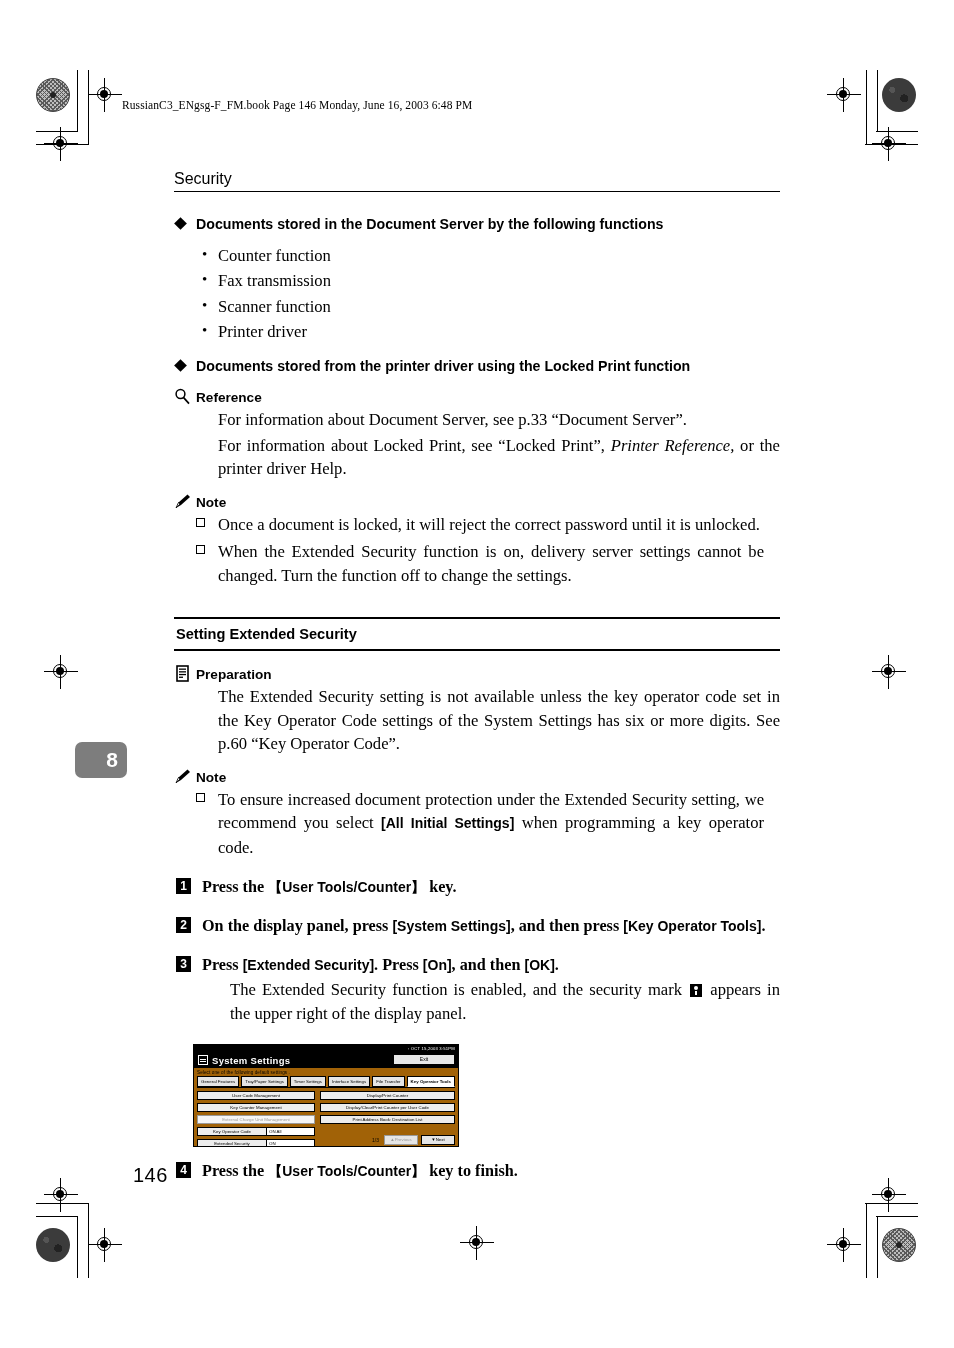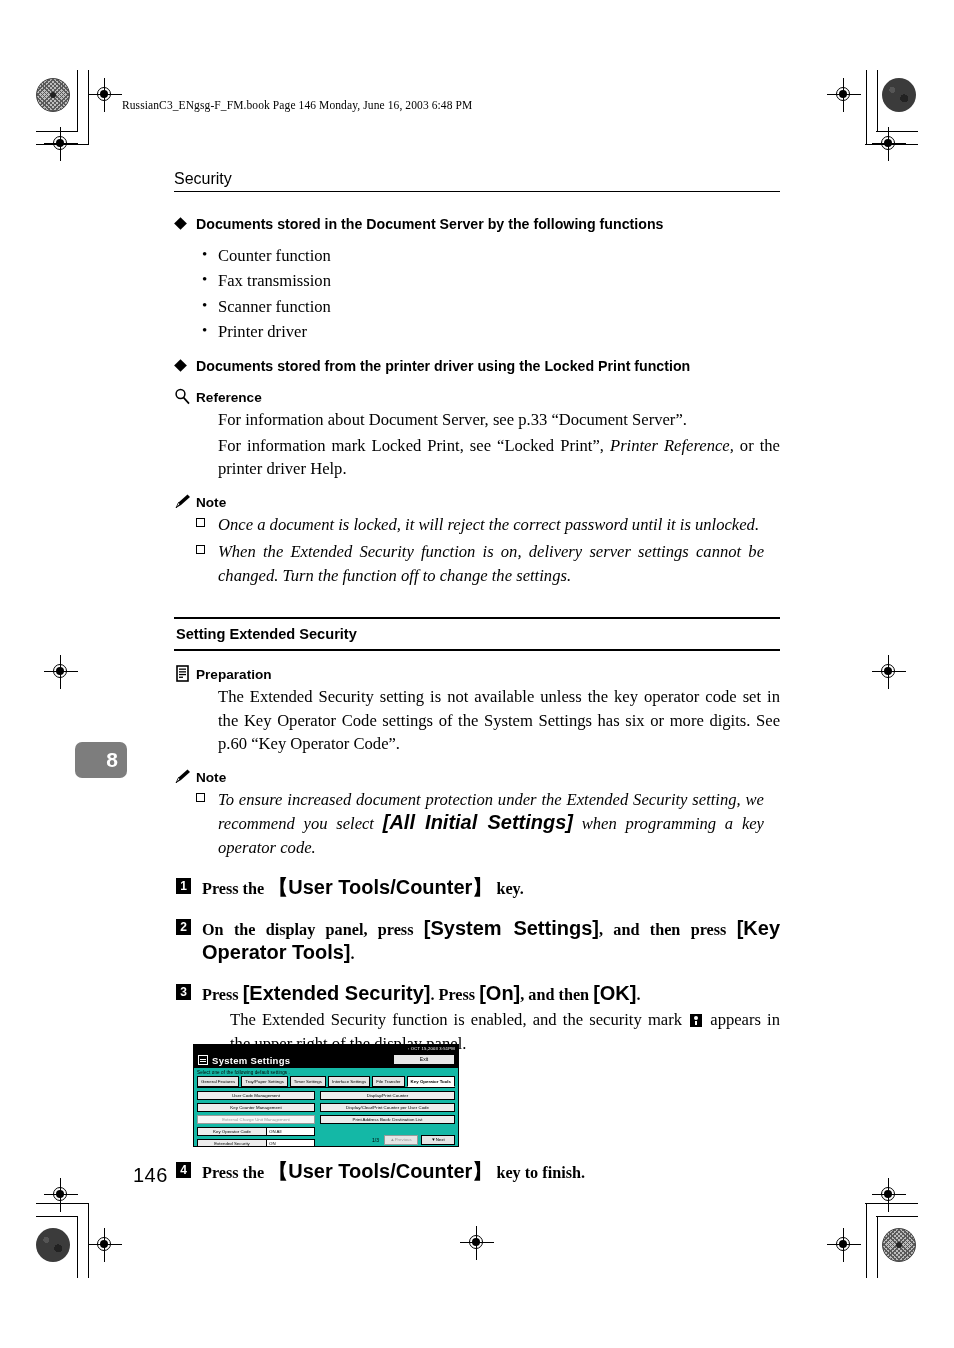--- a/index.html
+++ b/index.html
@@ -93,21 +93,21 @@
     margin: 14px 0 3px 0; padding-left: 22px; position: relative;
   }
   .sub-head .gicon { position: absolute; left: 0px; top: -2px; width: 18px; height: 17px; }
 
   .para {
     font-size: 16.6px; line-height: 23.5px;
     margin: 0 0 2px 0; padding-left: 44px; text-align: justify;
   }
   .para.last { margin-bottom: 10px; }
 
-  ul.checks { list-style: none; margin: 0 16px 6px 0; padding: 0; font-style: italic; }
+  ul.checks { list-style: none; margin: 0 16px 6px 0; padding: 0; }
   ul.checks li {
     font-size: 16.6px; line-height: 23.5px;
     position: relative; padding-left: 44px; margin-bottom: 4px;
     text-align: justify;
   }
   ul.checks li::before {
     content: ""; position: absolute; left: 22px; top: 5px;
     width: 9px; height: 9px; border: 1.7px solid #000; box-sizing: border-box;
   }
 
@@ -130,21 +130,21 @@
     font-weight: bold; font-size: 12px; line-height: 16px; text-align: center;
   }
   .step .stext {
     font-family: "Liberation Serif", serif;
     font-weight: bold; font-size: 16.2px; line-height: 22px;
     text-align: justify;
   }
   .step .stext .gui,
   .para .gui, ul.checks li .gui {
     font-family: "Liberation Sans", sans-serif;
-    font-weight: bold; font-size: 20px;
+    font-weight: bold; font-size: 14px;
   }
   .step-body {
     font-family: "Liberation Serif", serif;
     font-weight: normal; font-size: 16.6px; line-height: 23.5px;
     padding-left: 28px; margin-top: 2px; text-align: justify;
   }
   .secmark {
     display: inline-block; width: 12px; height: 13px; background: #000;
     position: relative; vertical-align: -2px; margin: 0 2px;
   }
@@ -170,21 +170,21 @@
   .page-num {
     position: absolute; left: 133px; top: 1164px;
     font-family: "Liberation Sans", sans-serif;
     font-size: 20px; letter-spacing: .5px;
   }
 
   
   .lcd {
     position: absolute; left: 193px; top: 1044px;
     width: 266px; height: 103px;
-    background: #14b8a6; border: 1px solid #000; box-sizing: border-box;
+    background: #a16207; border: 1px solid #000; box-sizing: border-box;
     font-family: "Liberation Sans", sans-serif;
     overflow: hidden;
   }
   .lcd-status {
     height: 7px; background: #000; color: #fff;
     font-size: 4.2px; line-height: 7px; text-align: right;
     padding-right: 3px; letter-spacing: .2px; white-space: nowrap;
   }
   .lcd-title {
     height: 16px; background: #000; color: #fff;
@@ -372,21 +372,21 @@
   <div class="sub-head">
     <span class="gicon">
       <svg width="18" height="17" viewBox="0 0 18 17">
         <circle cx="6.5" cy="6" r="4.4" fill="none" stroke="#000" stroke-width="1.5"></circle>
         <line x1="9.4" y1="9.4" x2="15" y2="15.6" stroke="#000" stroke-width="1.7"></line>
       </svg>
     </span>
     <span>Reference</span>
   </div>
   <p class="para">For information about Document Server, see p.33 “Document Server”.</p>
-  <p class="para last"><span>For information mark Locked Print, see “Locked Print”, </span><i>Printer Reference,</i> <span>or the printer driver Help.</span></p>
+  <p class="para last"><span>For information about Locked Print, see “Locked Print”, </span><i>Printer Reference,</i> <span>or the printer driver Help.</span></p>
 
   <div class="sub-head">
     <span class="gicon">
       <svg width="18" height="17" viewBox="0 0 18 17">
         <polygon points="2,15 4.5,9.5 13.5,1.5 16,4 7,12" fill="#000"></polygon>
         <polygon points="2,15 4.5,9.5 6,11" fill="#fff" stroke="#000" stroke-width="0.8"></polygon>
       </svg>
     </span>
     <span>Note</span>
   </div>

